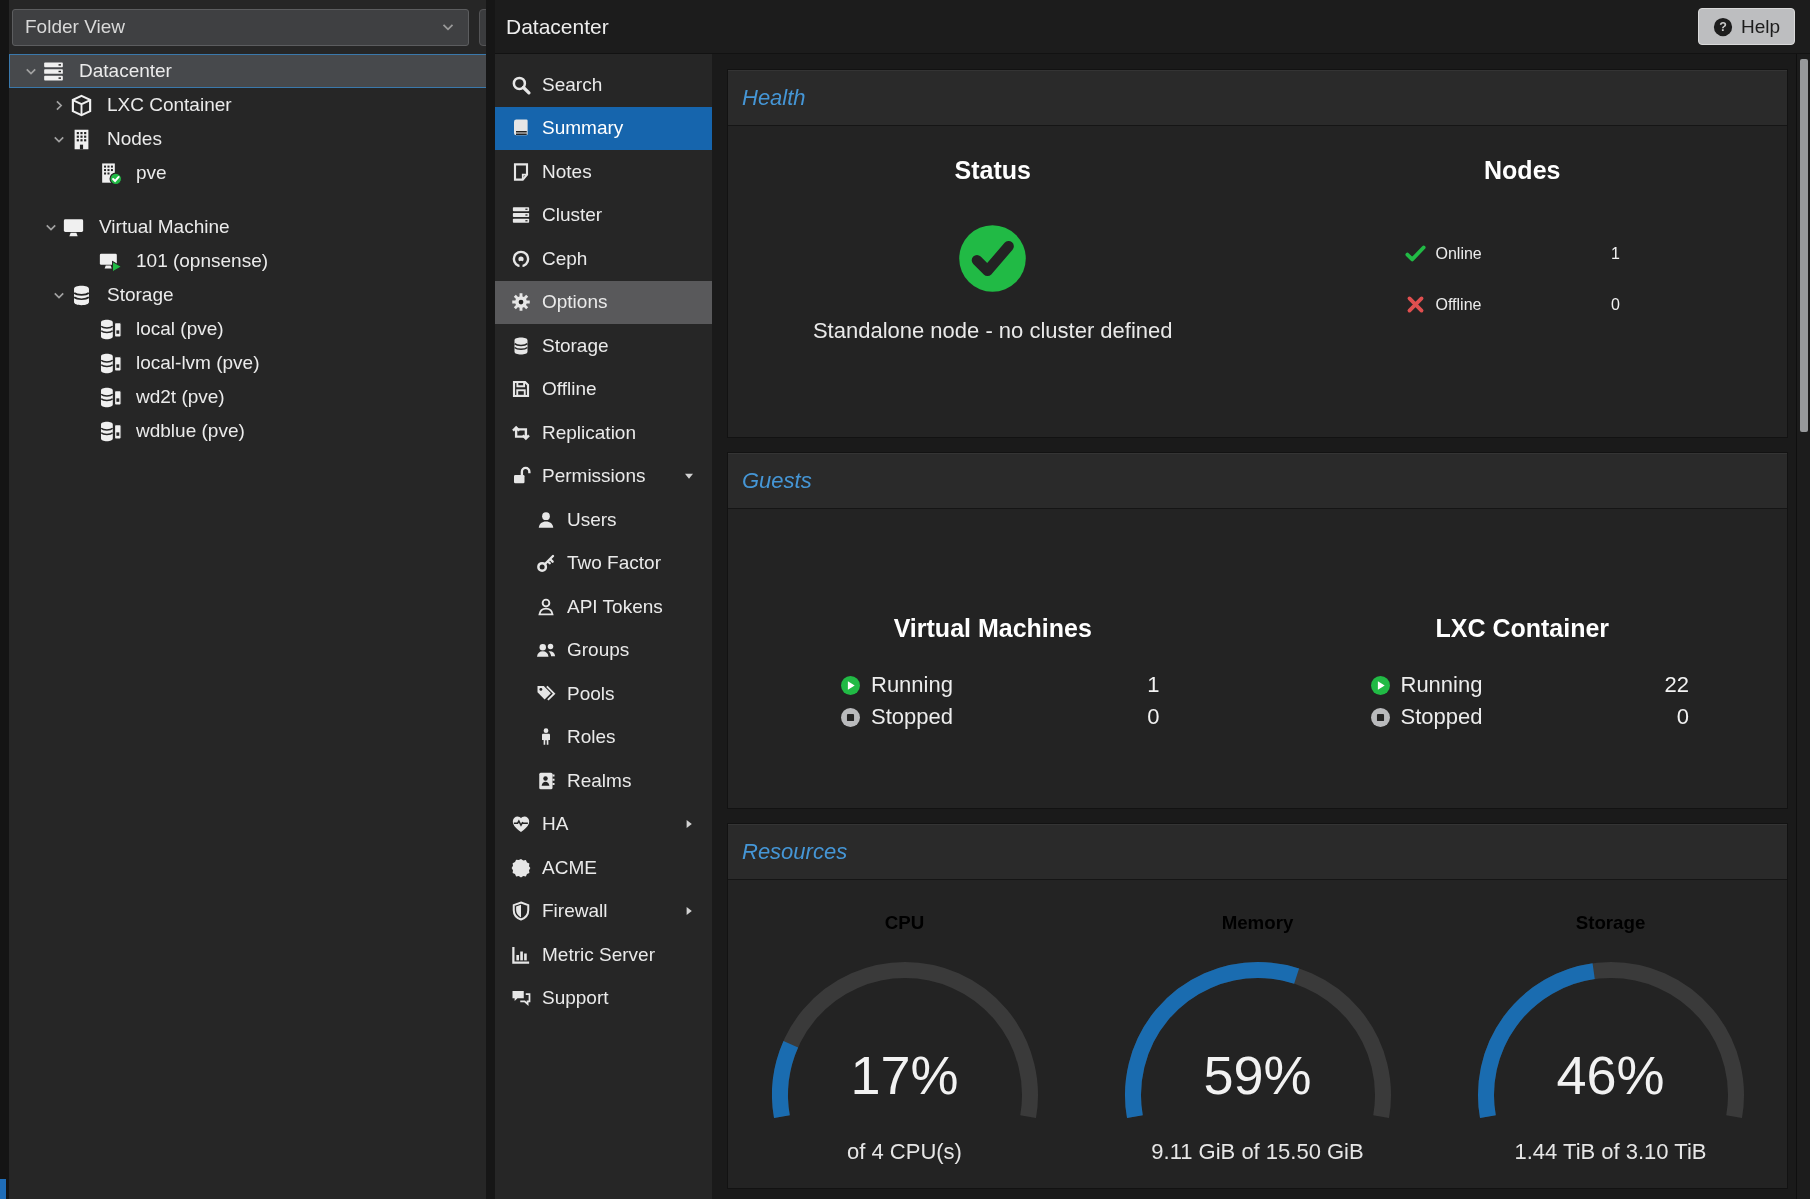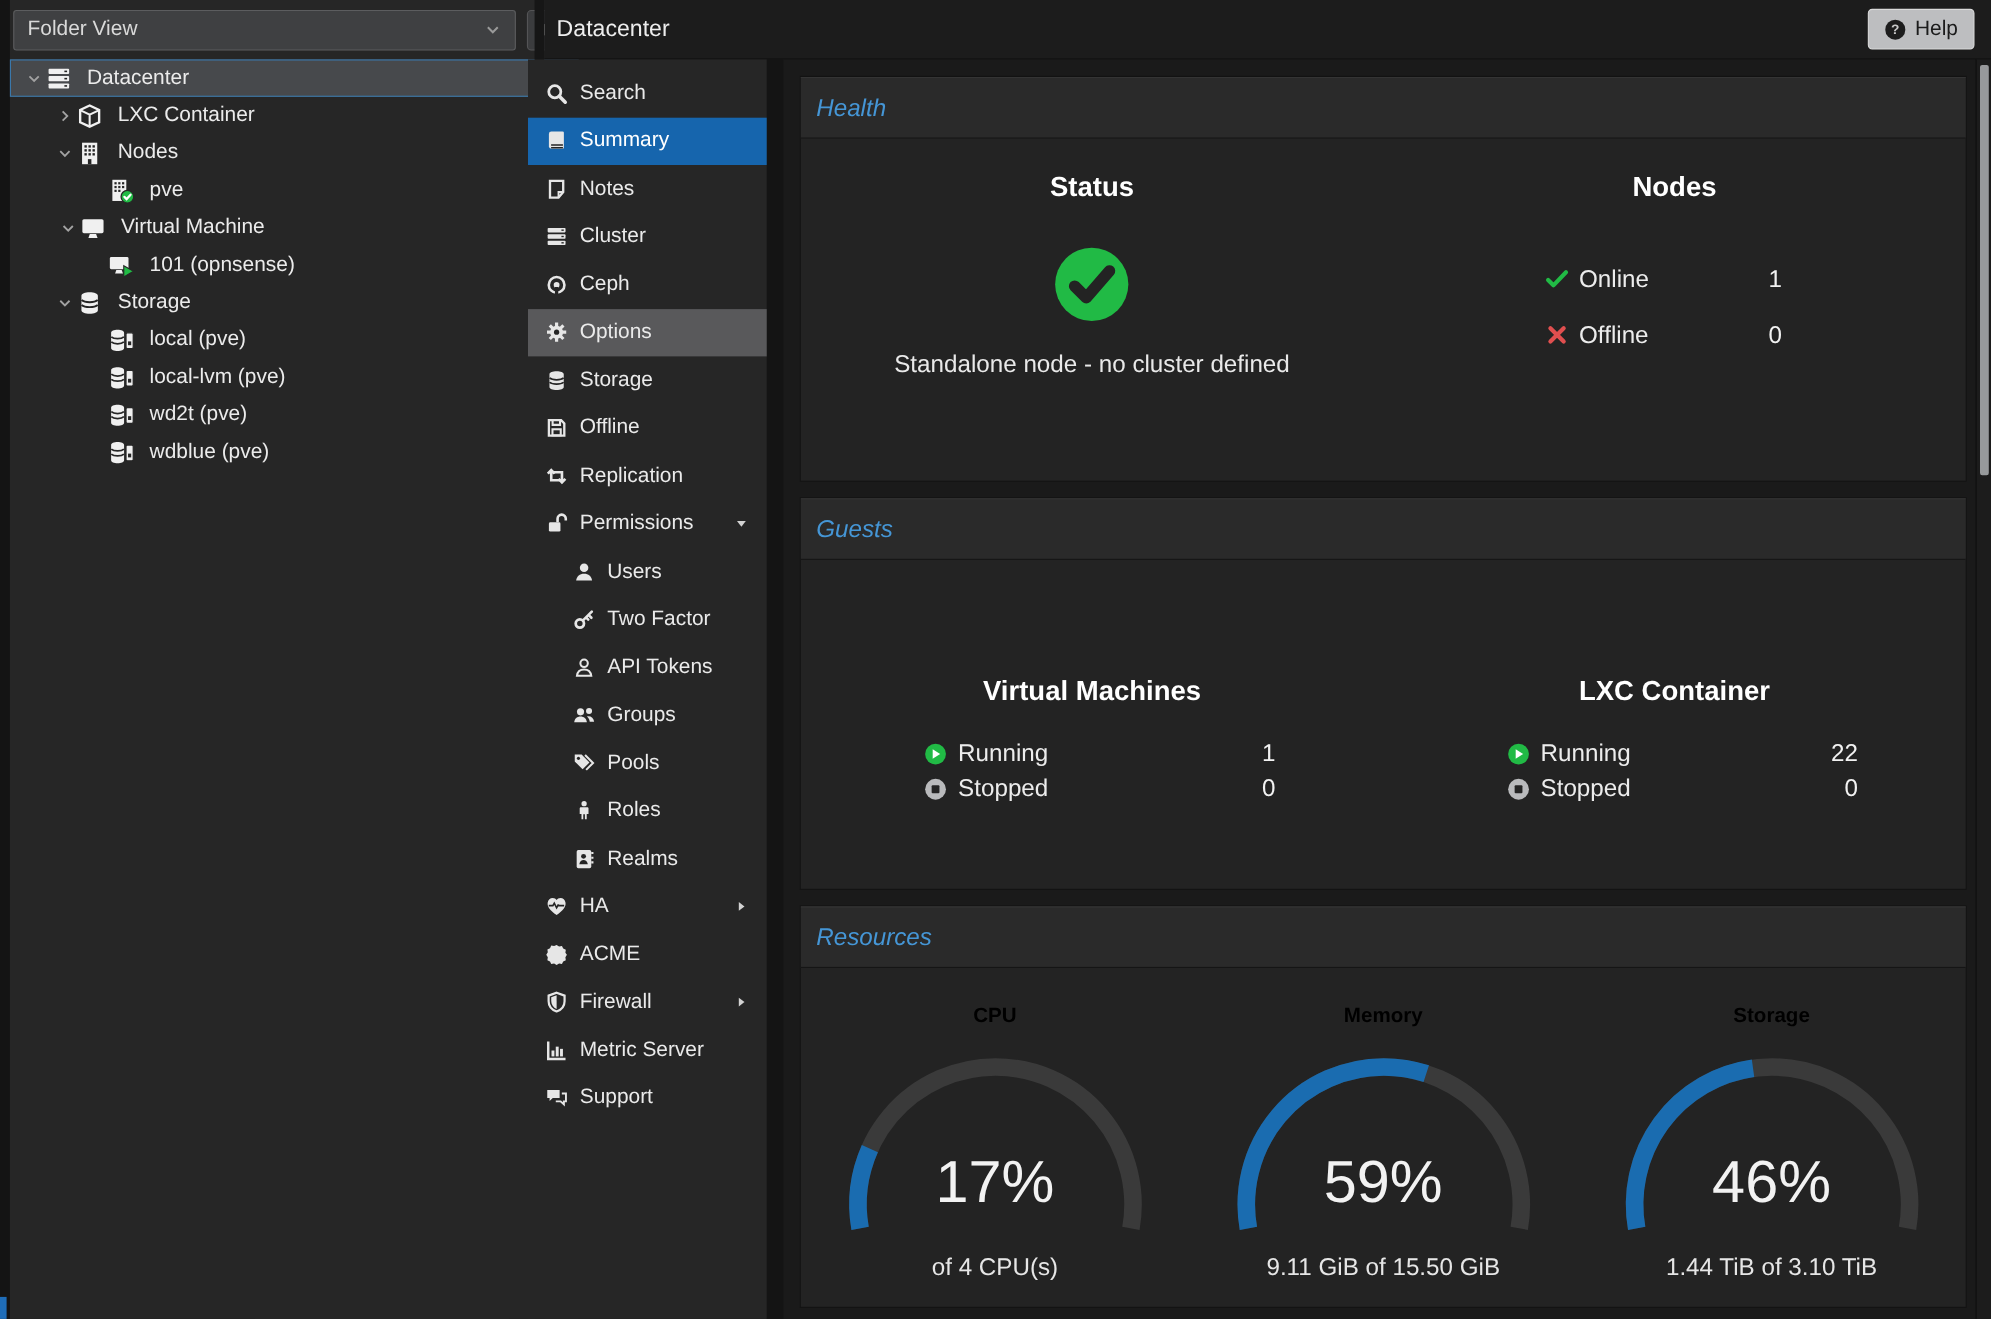--- a/index.html
+++ b/index.html
@@ -29,21 +29,21 @@
   
   .topbar { position:absolute; left:495px; right:0; top:0; height:54px; background:#1c1c1c;
     display:flex; align-items:center; border-bottom:1px solid #121212; }
   .topbar-title { margin-left:11px; color:#ededed; font-size:21px; }
   .help-btn { margin-left:auto; margin-right:15px; height:37px; padding:0 14px; background:#bdbec0;
     border:1px solid #d9d9d9; border-radius:4px; display:flex; align-items:center; gap:8px;
     color:#1c1c1c; font-size:19px; font-family:inherit; }
   .help-btn .ic { width:20px; height:20px; }
 
   
-  .menu { position:absolute; left:480px; top:54px; width:217px; bottom:0; background:#262626; padding-top:9px; }
+  .menu { position:absolute; left:495px; top:54px; width:217px; bottom:0; background:#262626; padding-top:9px; }
   .menu-item { height:43.5px; display:flex; align-items:center; padding-left:16px; color:#eaeaea; font-size:19px; }
   .menu-item.indent { padding-left:41px; }
   .menu-item.sel { background:#1665ad; color:#ffffff; }
   .menu-item.hov { background:#59595b; }
   .mi-icon { width:20px; height:20px; margin-right:11px; flex:none; color:#e6e6e6; }
   .mi-arrow { margin-left:auto; margin-right:16px; width:14px; height:14px; color:#d2d2d2; flex:none; }
   .ic svg, .mi-icon svg, .mi-arrow svg, .tw svg, .combo-arrow svg { width:100%; height:100%; display:block; }
 
   
   .content { position:absolute; left:712px; top:54px; right:14px; bottom:0; background:#1a1a1a;
@@ -51,21 +51,21 @@
   .panel { background:#232323; border:1px solid #121212; margin-bottom:14px; }
   .panel-h { height:56px; background:#2a2a2a; border-top:1px solid #343434; border-bottom:1px solid #151515;
     display:flex; align-items:center; padding-left:14px; color:#4596d6; font-size:22px;font-style:italic; }
   .panel-b { display:flex; }
   .col { width:50%; }
   .col h3, .gcol h3 { text-align:center; color:#ffffff; font-size:25px; font-weight:bold; margin-top:30px; }
   .health-b { height:311px; }
   .big-check { width:71px; height:71px; margin:38px auto 0; }
   .status-msg { text-align:center; margin-top:24px; color:#e9e9e9; font-size:22px; }
   .rows { margin:43px 167px 0 147px; }
-  .row { display:flex; align-items:center; height:51px; color:#ececec; font-size:22px; }
+  .row { display:flex; align-items:center; height:51px; color:#ececec; font-size:16px; }
   .guests-b { height:299px;align-items:center; }
   .gcol { width:50%; }
   .grows { margin:26px 98px 0 112px; }
   .grow { display:flex; align-items:center; height:32px; color:#ececec; font-size:22px; }
   .row .ric, .grow .ric { width:21px; height:21px; margin-right:10px; flex:none; }
   .rval { margin-left:auto; color:#f2f2f2; }
 
   .resources-b { height:308px; justify-content:space-around; }
   .gauge { width:33%; display:flex; flex-direction:column; align-items:center; }
   .gauge h3 { margin-top:32px; }
@@ -178,21 +178,21 @@
                 <rect x="8.3" y="4.9" width="1.4" height="1.4"></rect>
                 <rect x="3.5" y="7.3" width="1.4" height="1.4"></rect>
                 <rect x="5.9" y="7.3" width="1.4" height="1.4"></rect>
               </g>
               <circle cx="11.7" cy="11.7" r="4" fill="#21ba45" stroke="#262626" stroke-width="0.8"></circle>
               <path d="M9.8 11.8l1.4 1.4 2.5-2.8" stroke="#ffffff" stroke-width="1.4" fill="none" stroke-linecap="round"></path>
             </svg>
           </span>
           <span>pve</span>
         </div>
-        <div class="tree-row" style="padding-left: 42px;">
+        <div class="tree-row" style="padding-left: 31px; margin-top: 20px;">
           <span class="tw">
             <svg viewBox="0 0 16 16">
               <path d="M3.5 5.8L8 10.3l4.5-4.5" stroke="currentColor" stroke-width="1.8" fill="none"></path>
             </svg>
           </span>
           <span class="ti">
             <svg viewBox="0 0 16 16">
               <rect x="1.3" y="2.3" width="13.4" height="8.8" rx="1" fill="currentColor"></rect>
               <path d="M5.1 14.1h5.8l-.9-2.5H6z" fill="currentColor"></path>
             </svg>

